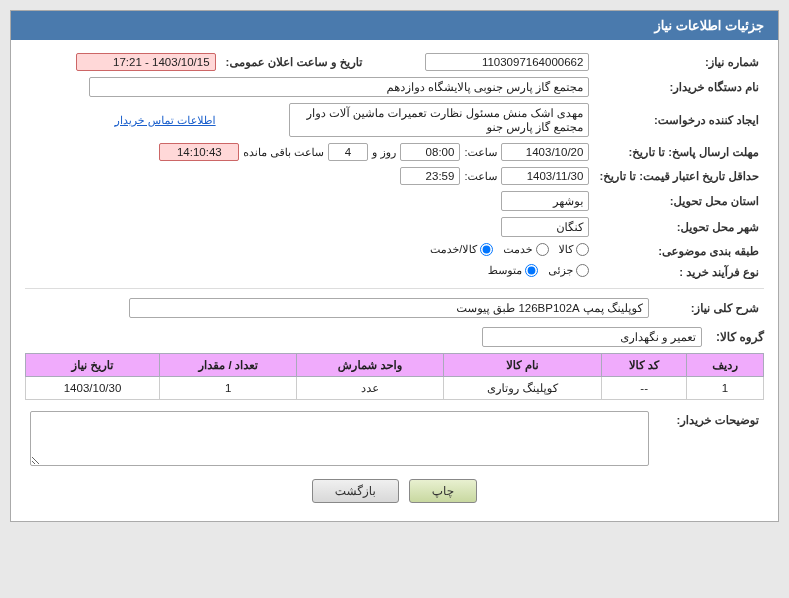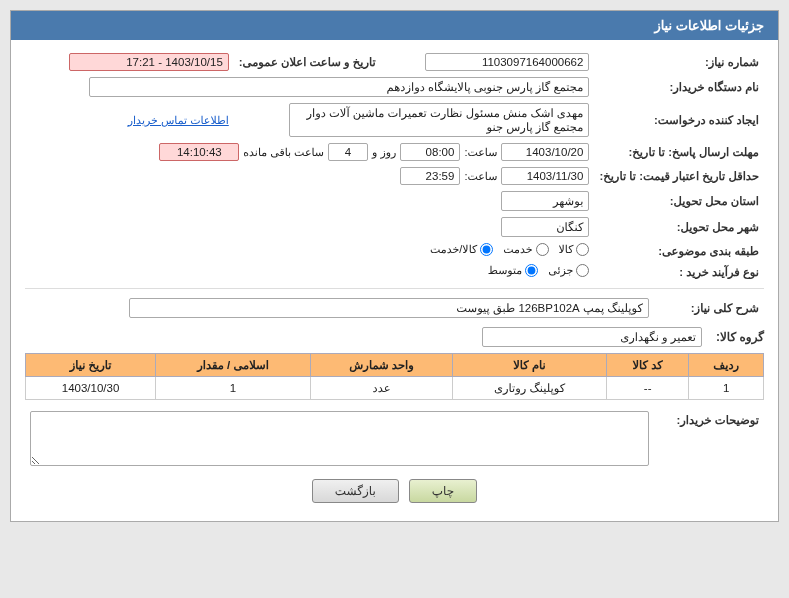--- a/index.html
+++ b/index.html
@@ -111,21 +111,21 @@
       gap: 6px;
       margin-bottom: 6px;
     }
     .data-table {
       width: 100%;
       border-collapse: collapse;
       margin-bottom: 8px;
       font-size: 11.5px;
     }
     .data-table th {
-      background: #fdba74;
+      background: #f0abfc;
       border: 1px solid #aab;
       padding: 4px 8px;
       text-align: center;
       font-weight: bold;
     }
     .data-table td {
       border: 1px solid #ccc;
       padding: 4px 8px;
       text-align: center;
       background: #fff;
@@ -194,21 +194,21 @@
 
       <table class="info-table">
         <tbody>
             <tr>
           <td class="label-cell">شماره نیاز:</td>
           <td class="value-cell">
             <span class="input-box input-medium">1103097164000662</span>
           </td>
           <td style="width:120px" class="label-cell">تاریخ و ساعت اعلان عمومی:</td>
           <td class="value-cell">
-            <span class="input-box input-pink" style="width:160px">1403/10/15 - 17:21</span>
+            <span class="input-box input-pink" style="width:140px">1403/10/15 - 17:21</span>
           </td>
         </tr>
 
         <tr>
           <td class="label-cell">نام دستگاه خریدار:</td>
           <td colspan="3" class="value-cell">
             <span class="input-box input-wide" style="width:500px">مجتمع گاز پارس جنوبی  پالایشگاه دوازدهم</span>
           </td>
         </tr>
 
@@ -322,21 +322,21 @@
         <span class="input-box" style="width:220px">تعمیر و نگهداری</span>
       </div>
 
       <table class="data-table">
         <thead>
           <tr>
             <th>ردیف</th>
             <th>کد کالا</th>
             <th>نام کالا</th>
             <th>واحد شمارش</th>
-            <th>اسلامی / مقدار</th>
+            <th>تعداد / مقدار</th>
             <th>تاریخ نیاز</th>
           </tr>
         </thead>
         <tbody>
           <tr>
             <td>1</td>
             <td>--</td>
             <td>کوپلینگ روتاری</td>
             <td>عدد</td>
             <td>1</td>

